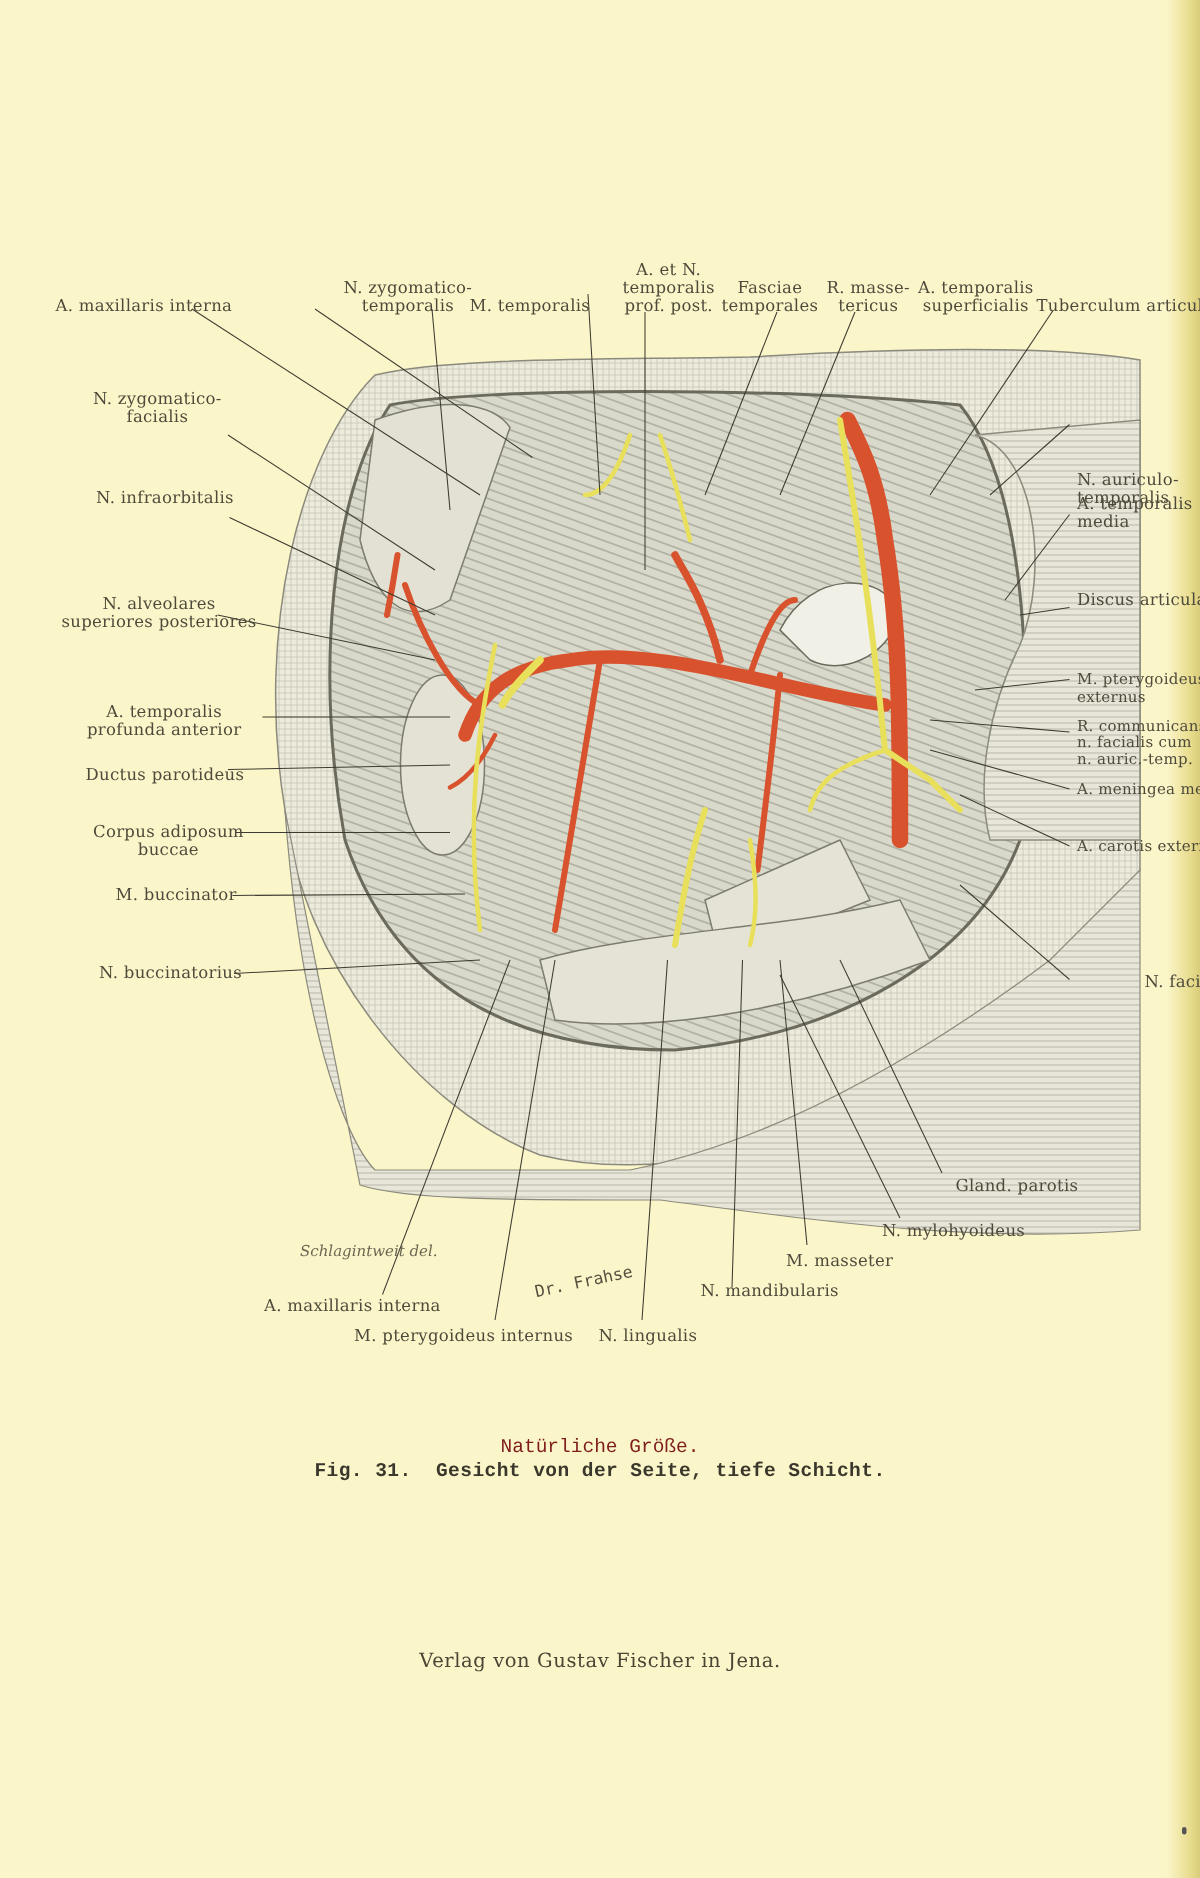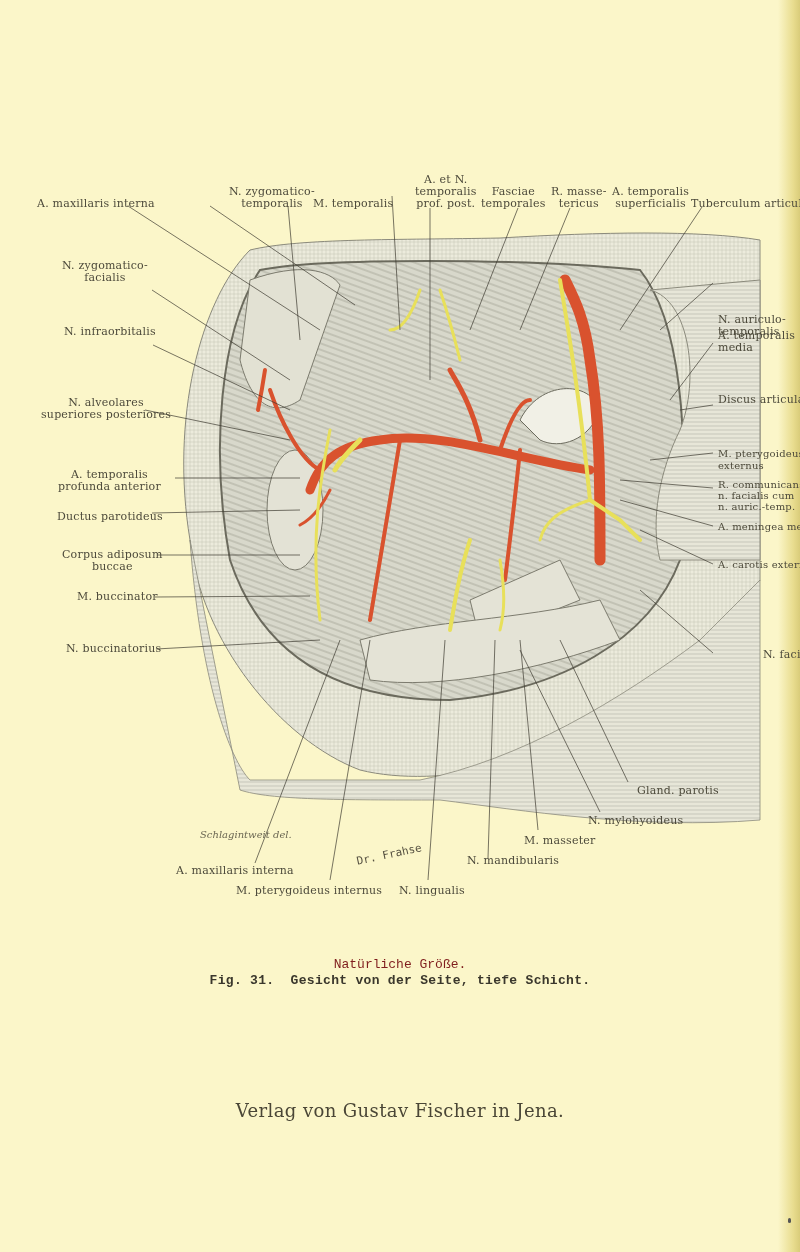--- a/index.html
+++ b/index.html
@@ -10,21 +10,21 @@
     color: #4a4636;
   }
   .edge { position: absolute; right: 0; top: 0; width: 22px; height: 1252px;
     background: linear-gradient(to right, rgba(251,246,201,0), #e8dc8e 70%, #d9cc7a); }
   .lbl { position: absolute; font-size: 11px; line-height: 12px; text-align: center; white-space: nowrap; color: #4d4a3b; letter-spacing: 0.2px; }
   .lbl.r { text-align: left; }
   .plate { position: absolute; left: 0; top: 0; width: 800px; height: 900px; }
   .caption { position: absolute; left: 0; width: 800px; text-align: center; }
   .fig-title { top: 928px; font-family: Liberation Mono, monospace; font-weight: bold; font-size: 13px; color: #3a372c; letter-spacing: 0.3px; margin-top: 45px; }
   .fig-sub { top: 957px; font-family: Liberation Mono, monospace; font-size: 13px; color: #7f1d1d; }
-  .publisher { top: 1100px; font-size: 18px; color: #4a4636; letter-spacing: 0.4px; }
+  .publisher { top: 1100px; font-size: 13px; color: #4a4636; letter-spacing: 0.4px; }
   .sig { position: absolute; font-size: 10px; color: #6a6652; font-style: italic; }
   .sig2 { position: absolute; font-size: 11px; color: #555040; font-family: "DejaVu Sans Mono", monospace; transform: rotate(-12deg); }
   .dot { position: absolute; left: 788px; top: 1218px; width: 3px; height: 5px; background: #555; border-radius: 2px; }
 </style>
 </head>
 <body>
 
 <div class="edge"></div>
 
 <svg class="plate" viewBox="0 0 800 900" xmlns="http://www.w3.org/2000/svg">

